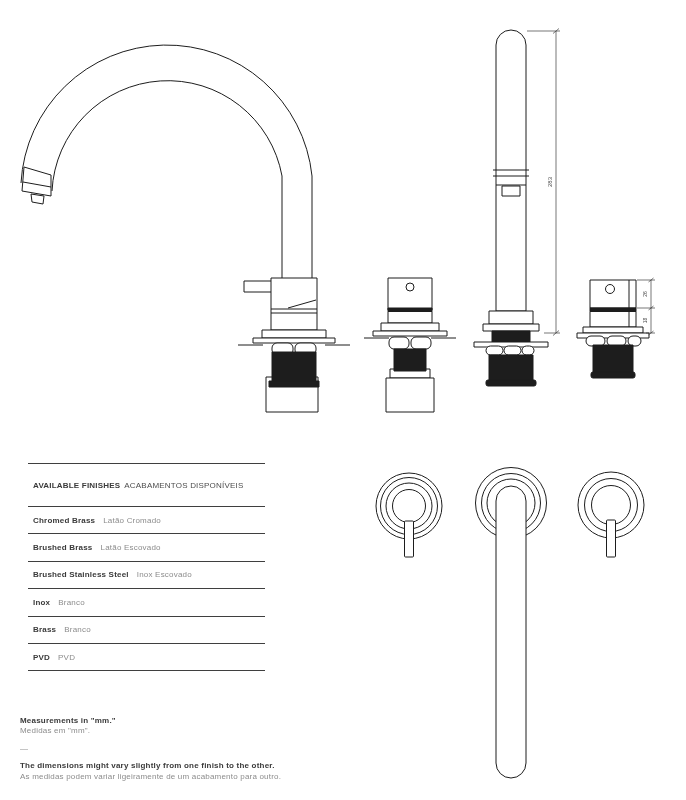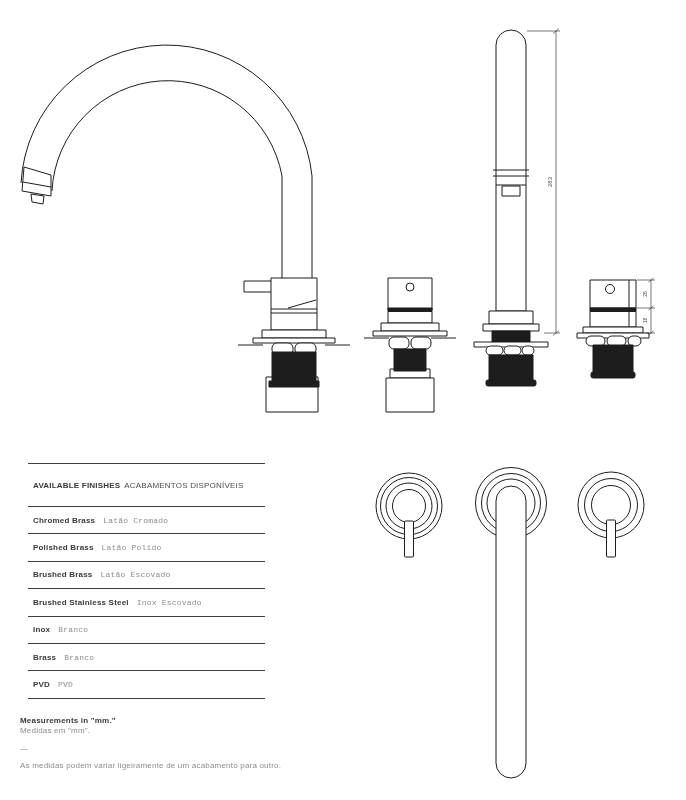--- a/index.html
+++ b/index.html
@@ -26,21 +26,21 @@
     font-size:8px;letter-spacing:.2px;
   }
   .fin-head .en{font-weight:bold;color:#3a3a3a;}
   .fin-head .pt{color:#4d4d4d;}
   .fin-row{
     height:26.4px;display:flex;align-items:center;gap:8px;
     border-bottom:1px solid #3f3f3f;padding-left:5px;
     font-size:8px;letter-spacing:.2px;
   }
   .fin-row .en{font-weight:bold;color:#3a3a3a;white-space:nowrap;}
-  .fin-row .pt{color:#8c8c8c;white-space:nowrap;font-family:Liberation Mono, monospace;}
+  .fin-row .pt{color:#8c8c8c;white-space:nowrap;}
 
   
   .notes{position:absolute;left:20px;top:716px;width:330px;font-size:8px;letter-spacing:.2px;line-height:1.3;}
   .notes .b{font-weight:bold;color:#3a3a3a;}
   .notes .g{color:#8c8c8c;}
   .notes .dash{color:#8c8c8c;margin:7px 0;}
 </style>
 </head>
 <body>
 
@@ -172,24 +172,20 @@
   <div class="finishes">
     <div class="fin-head">
       <span class="en">AVAILABLE FINISHES</span>
       <span class="pt">ACABAMENTOS DISPONÍVEIS</span>
     </div>
     <div class="fin-row">
       <span class="en">Chromed Brass</span>
       <span class="pt">Latão Cromado</span>
     </div>
     <div class="fin-row">
-      <span class="en">Polished Brass</span>
-      <span class="pt">Latão Polido</span>
-    </div>
-    <div class="fin-row">
       <span class="en">Brushed Brass</span>
       <span class="pt">Latão Escovado</span>
     </div>
     <div class="fin-row">
       <span class="en">Brushed Stainless Steel</span>
       <span class="pt">Inox Escovado</span>
     </div>
     <div class="fin-row">
       <span class="en">Inox</span>
       <span class="pt">Branco</span>
@@ -201,16 +197,17 @@
     <div class="fin-row">
       <span class="en">PVD</span>
       <span class="pt">PVD</span>
     </div>
   </div>
 
   <div class="notes">
     <div class="b">Measurements in "mm."</div>
     <div class="g">Medidas em "mm".</div>
     <div class="dash">—</div>
+    <div class="b">The dimensions might vary slightly from one finish to the other.</div>
     <div class="g">As medidas podem variar ligeiramente de um acabamento para outro.</div>
   </div>
 
 </div>
 
 </body></html>

